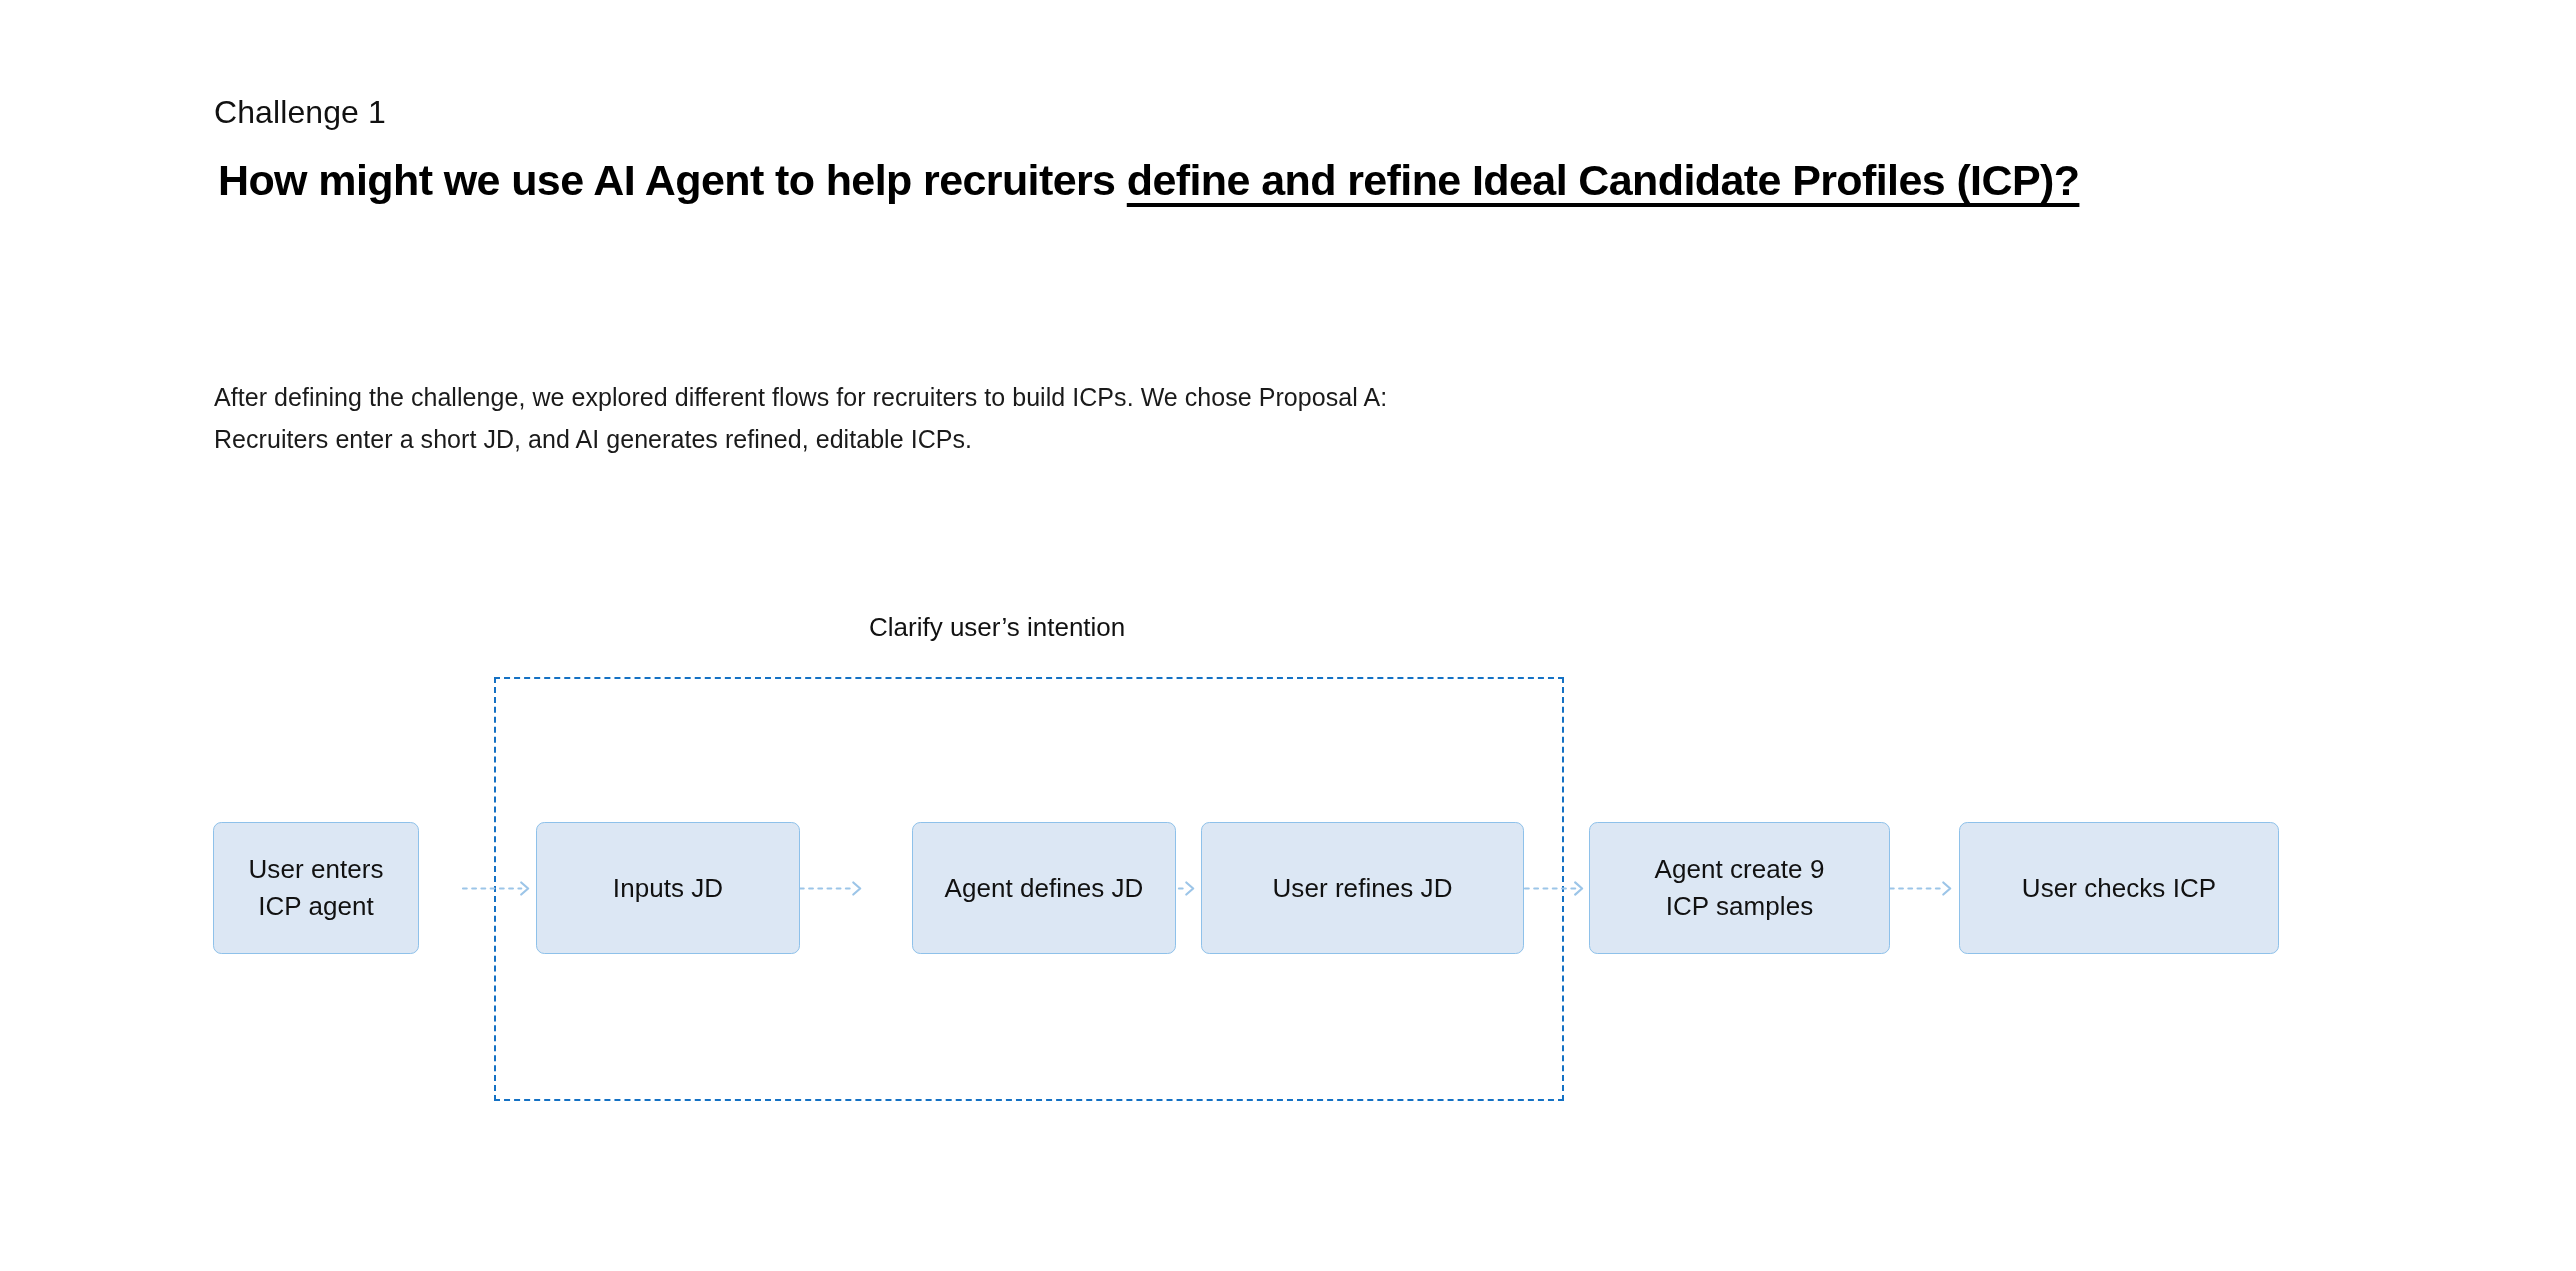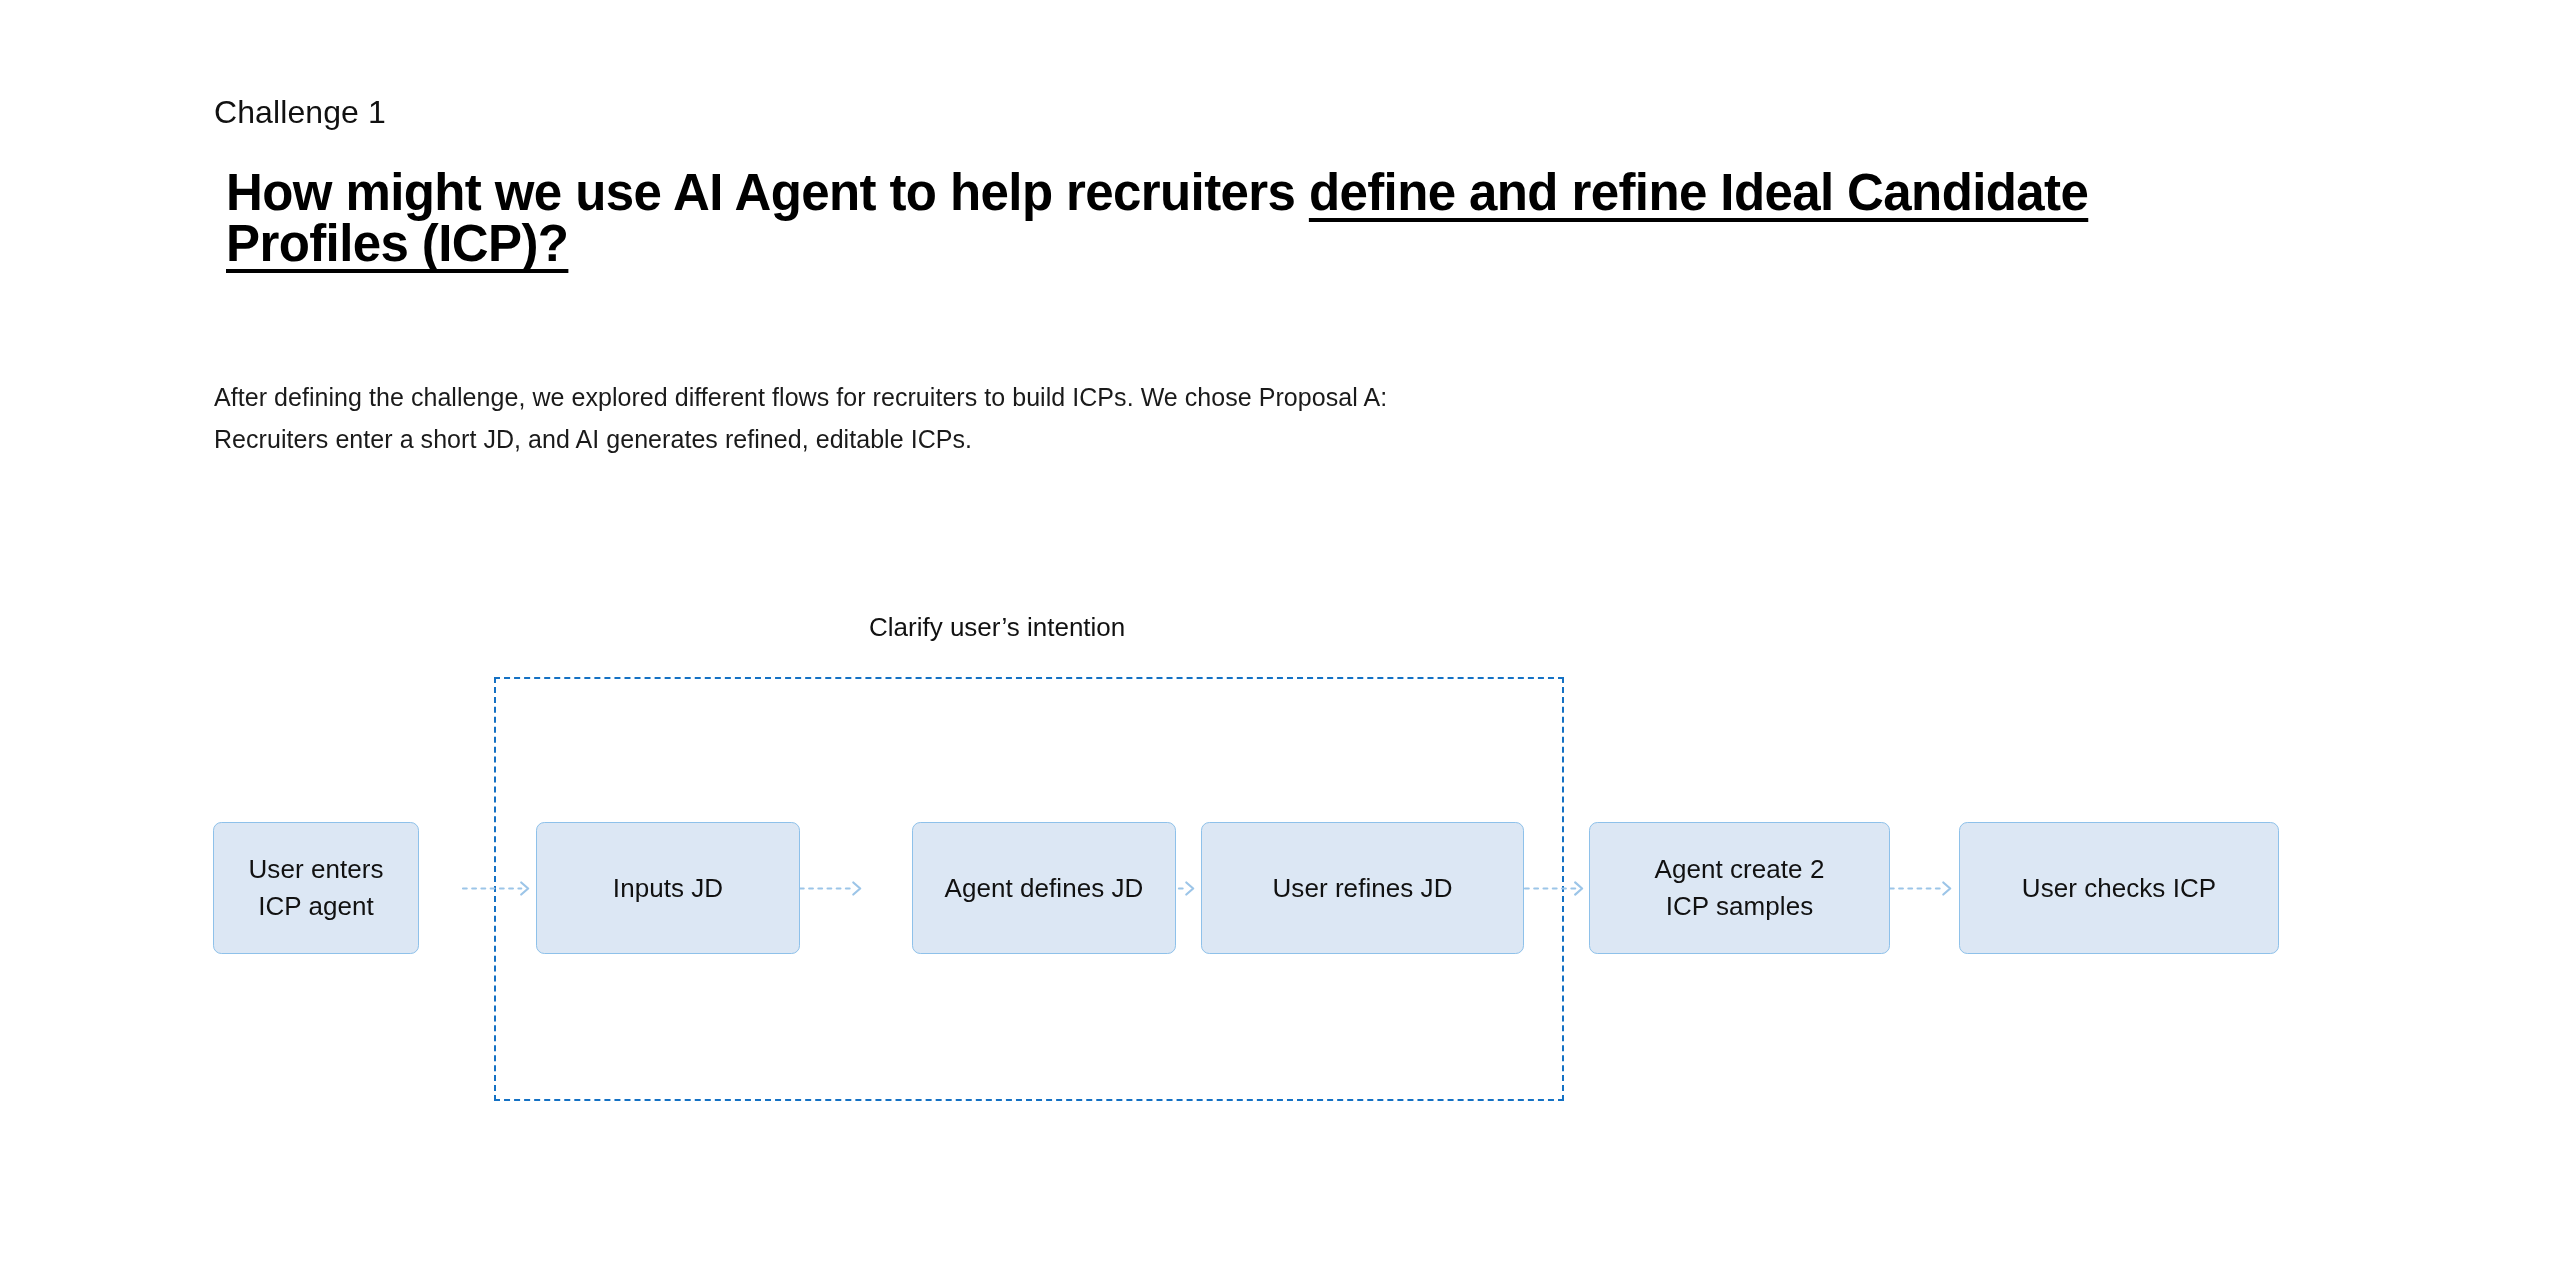--- a/index.html
+++ b/index.html
@@ -28,26 +28,26 @@
     color: #111111;
     letter-spacing: 0.1px;
     white-space: nowrap;
   }
 
   .headline {
     position: absolute;
     left: 214px;
     top: 155px;
     width: 1987px;
-    font-size: 51px;
+    font-size: 43px;
     font-weight: 700;
     line-height: 1.0;
     letter-spacing: -0.6px;
     color: #000000;
-    margin: 12px;
+    margin: 4px;
   }
   .headline .u {
     text-decoration: underline;
     text-decoration-thickness: 3.7px;
     text-underline-offset: 8.3px;
     text-decoration-skip-ink: none;
   }
 
   .body-copy {
     position: absolute;
@@ -202,21 +202,21 @@
   </div>
 
   <div class="node node-3">
     <div>
       <span>User refines JD</span>
     </div>
   </div>
 
   <div class="node node-4">
     <div>
-      <span>Agent create 2</span>
+      <span>Agent create 9</span>
       <span>ICP samples</span>
     </div>
   </div>
 
   <div class="node node-5">
     <div>
       <span>User checks ICP</span>
     </div>
   </div>
 

